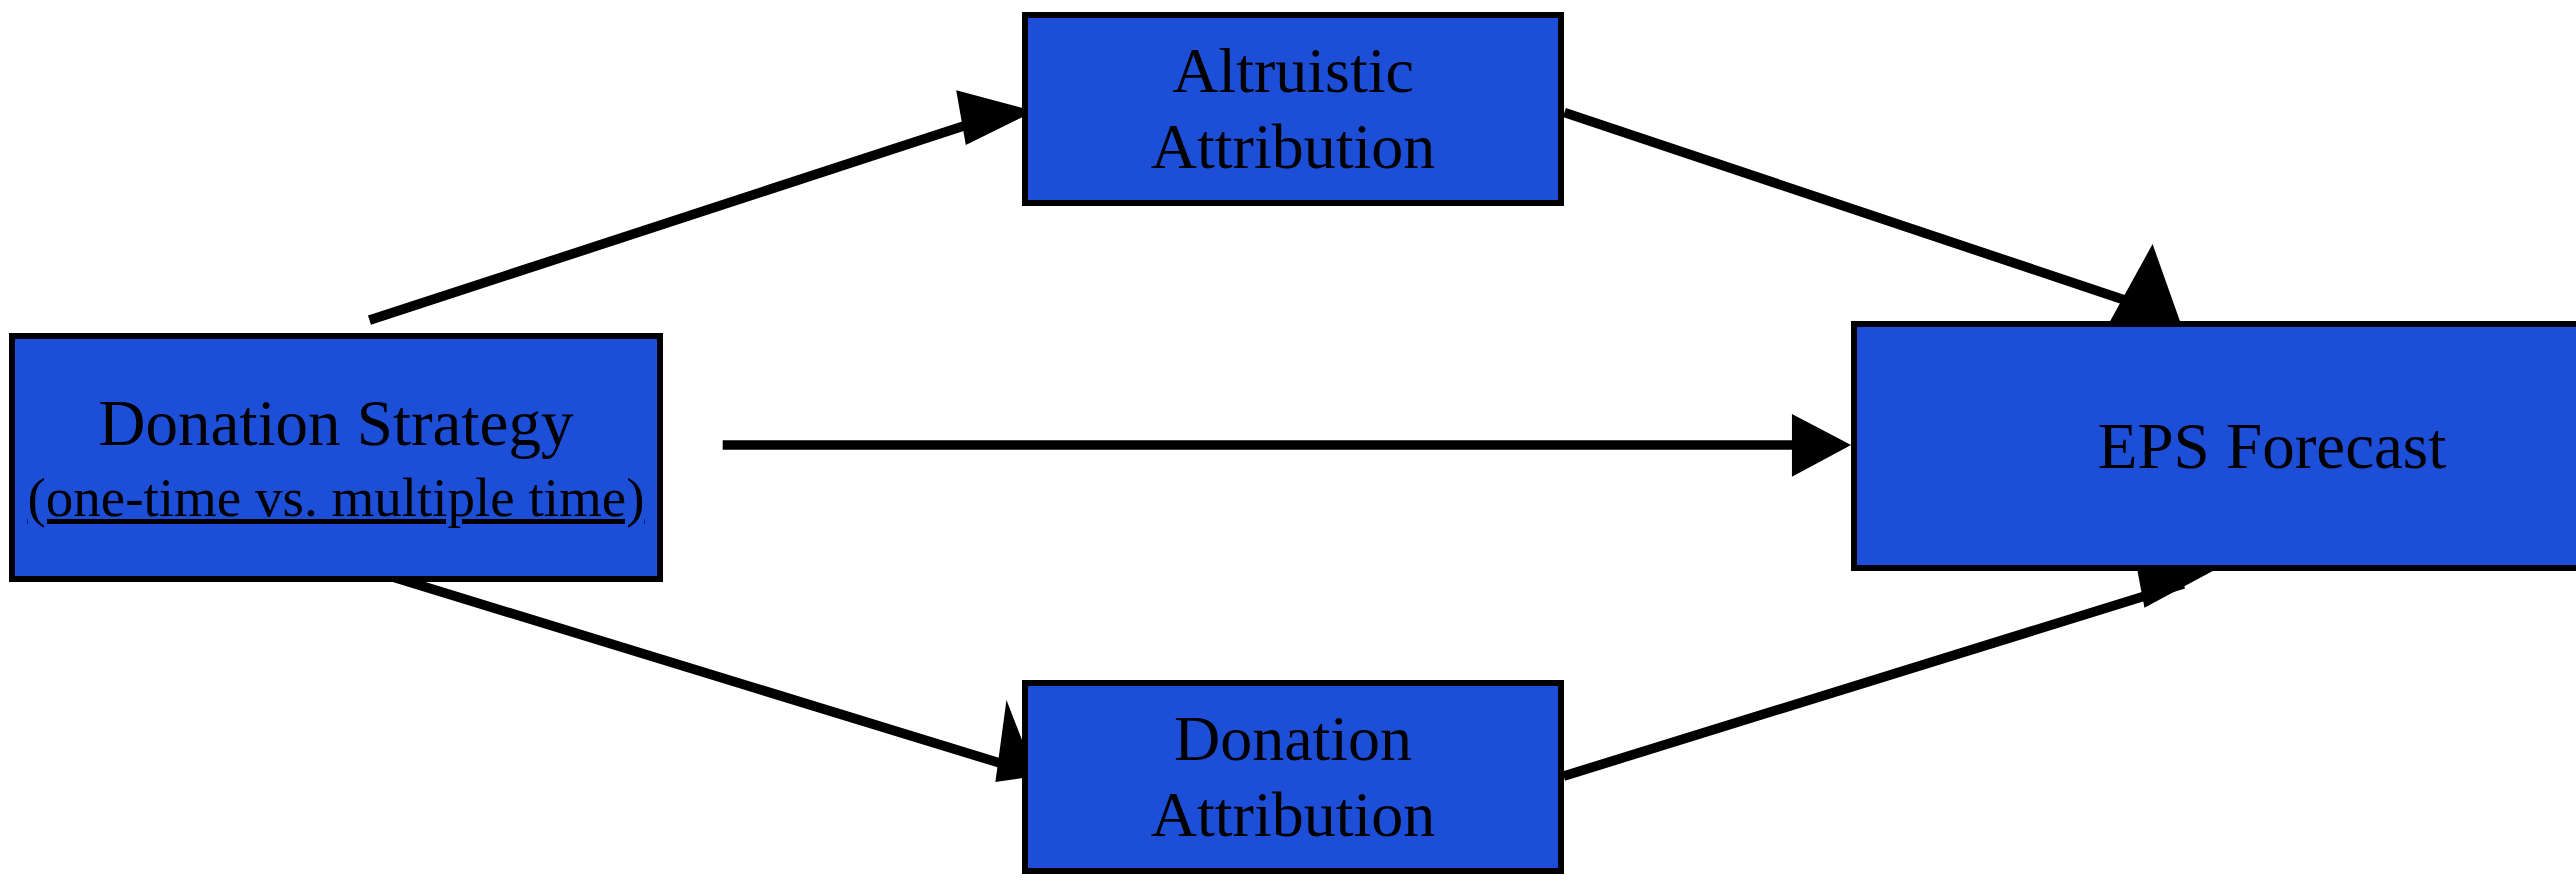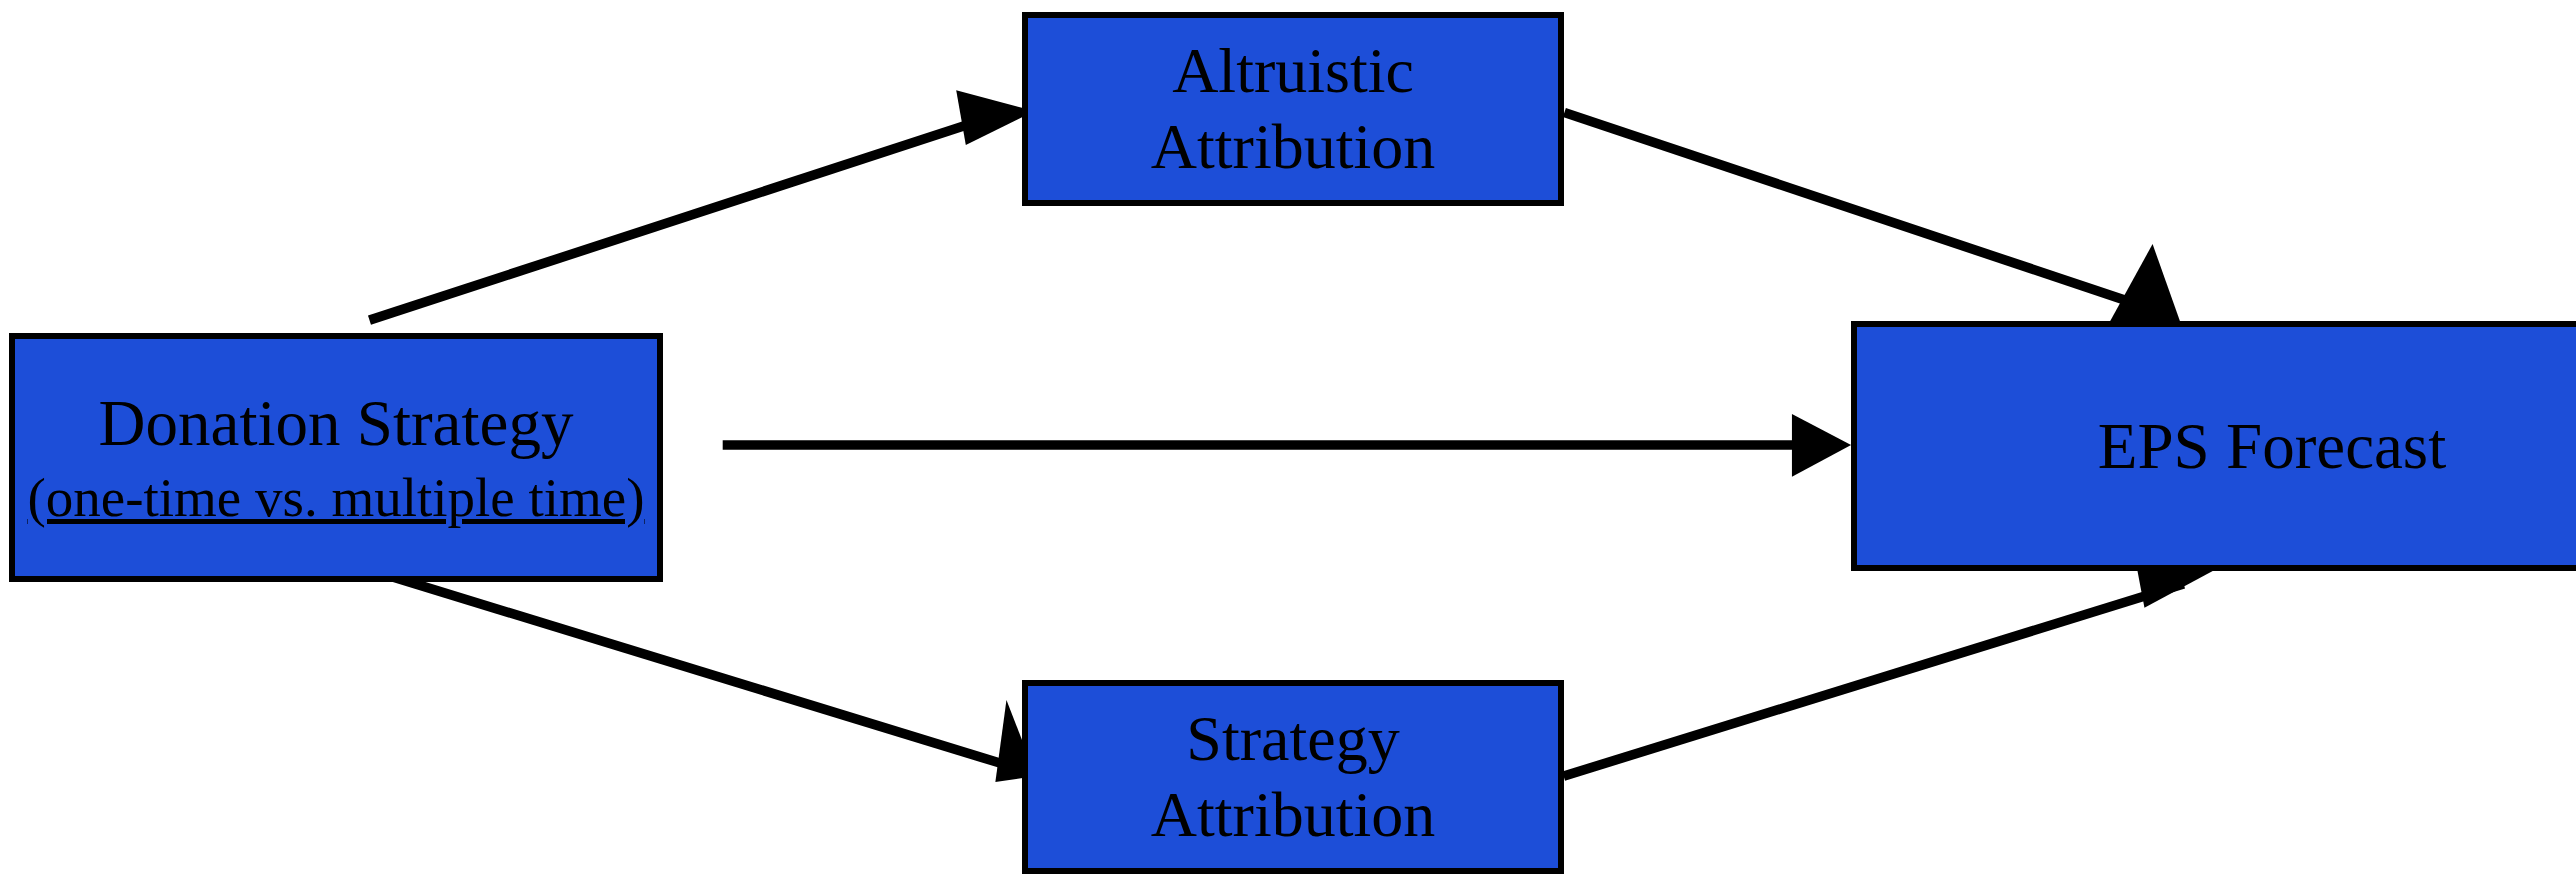--- a/index.html
+++ b/index.html
@@ -97,21 +97,21 @@
     <div class="node-label lbl-primary">Donation Strategy</div>
     <div class="node-label lbl-secondary">(one-time vs. multiple time)</div>
   </div>
 
   <div class="node-box" id="box-altruistic-attribution">
     <div class="node-label lbl-stacked">Altruistic</div>
     <div class="node-label lbl-stacked">Attribution</div>
   </div>
 
   <div class="node-box" id="box-egoistic-attribution">
-    <div class="node-label lbl-stacked">Strategy</div>
+    <div class="node-label lbl-stacked">Donation</div>
     <div class="node-label lbl-stacked">Attribution</div>
   </div>
 
   <div class="node-box" id="box-eps-forecast">
     <div class="node-label lbl-primary">EPS Forecast</div>
   </div>
 
 </div>
 
 

